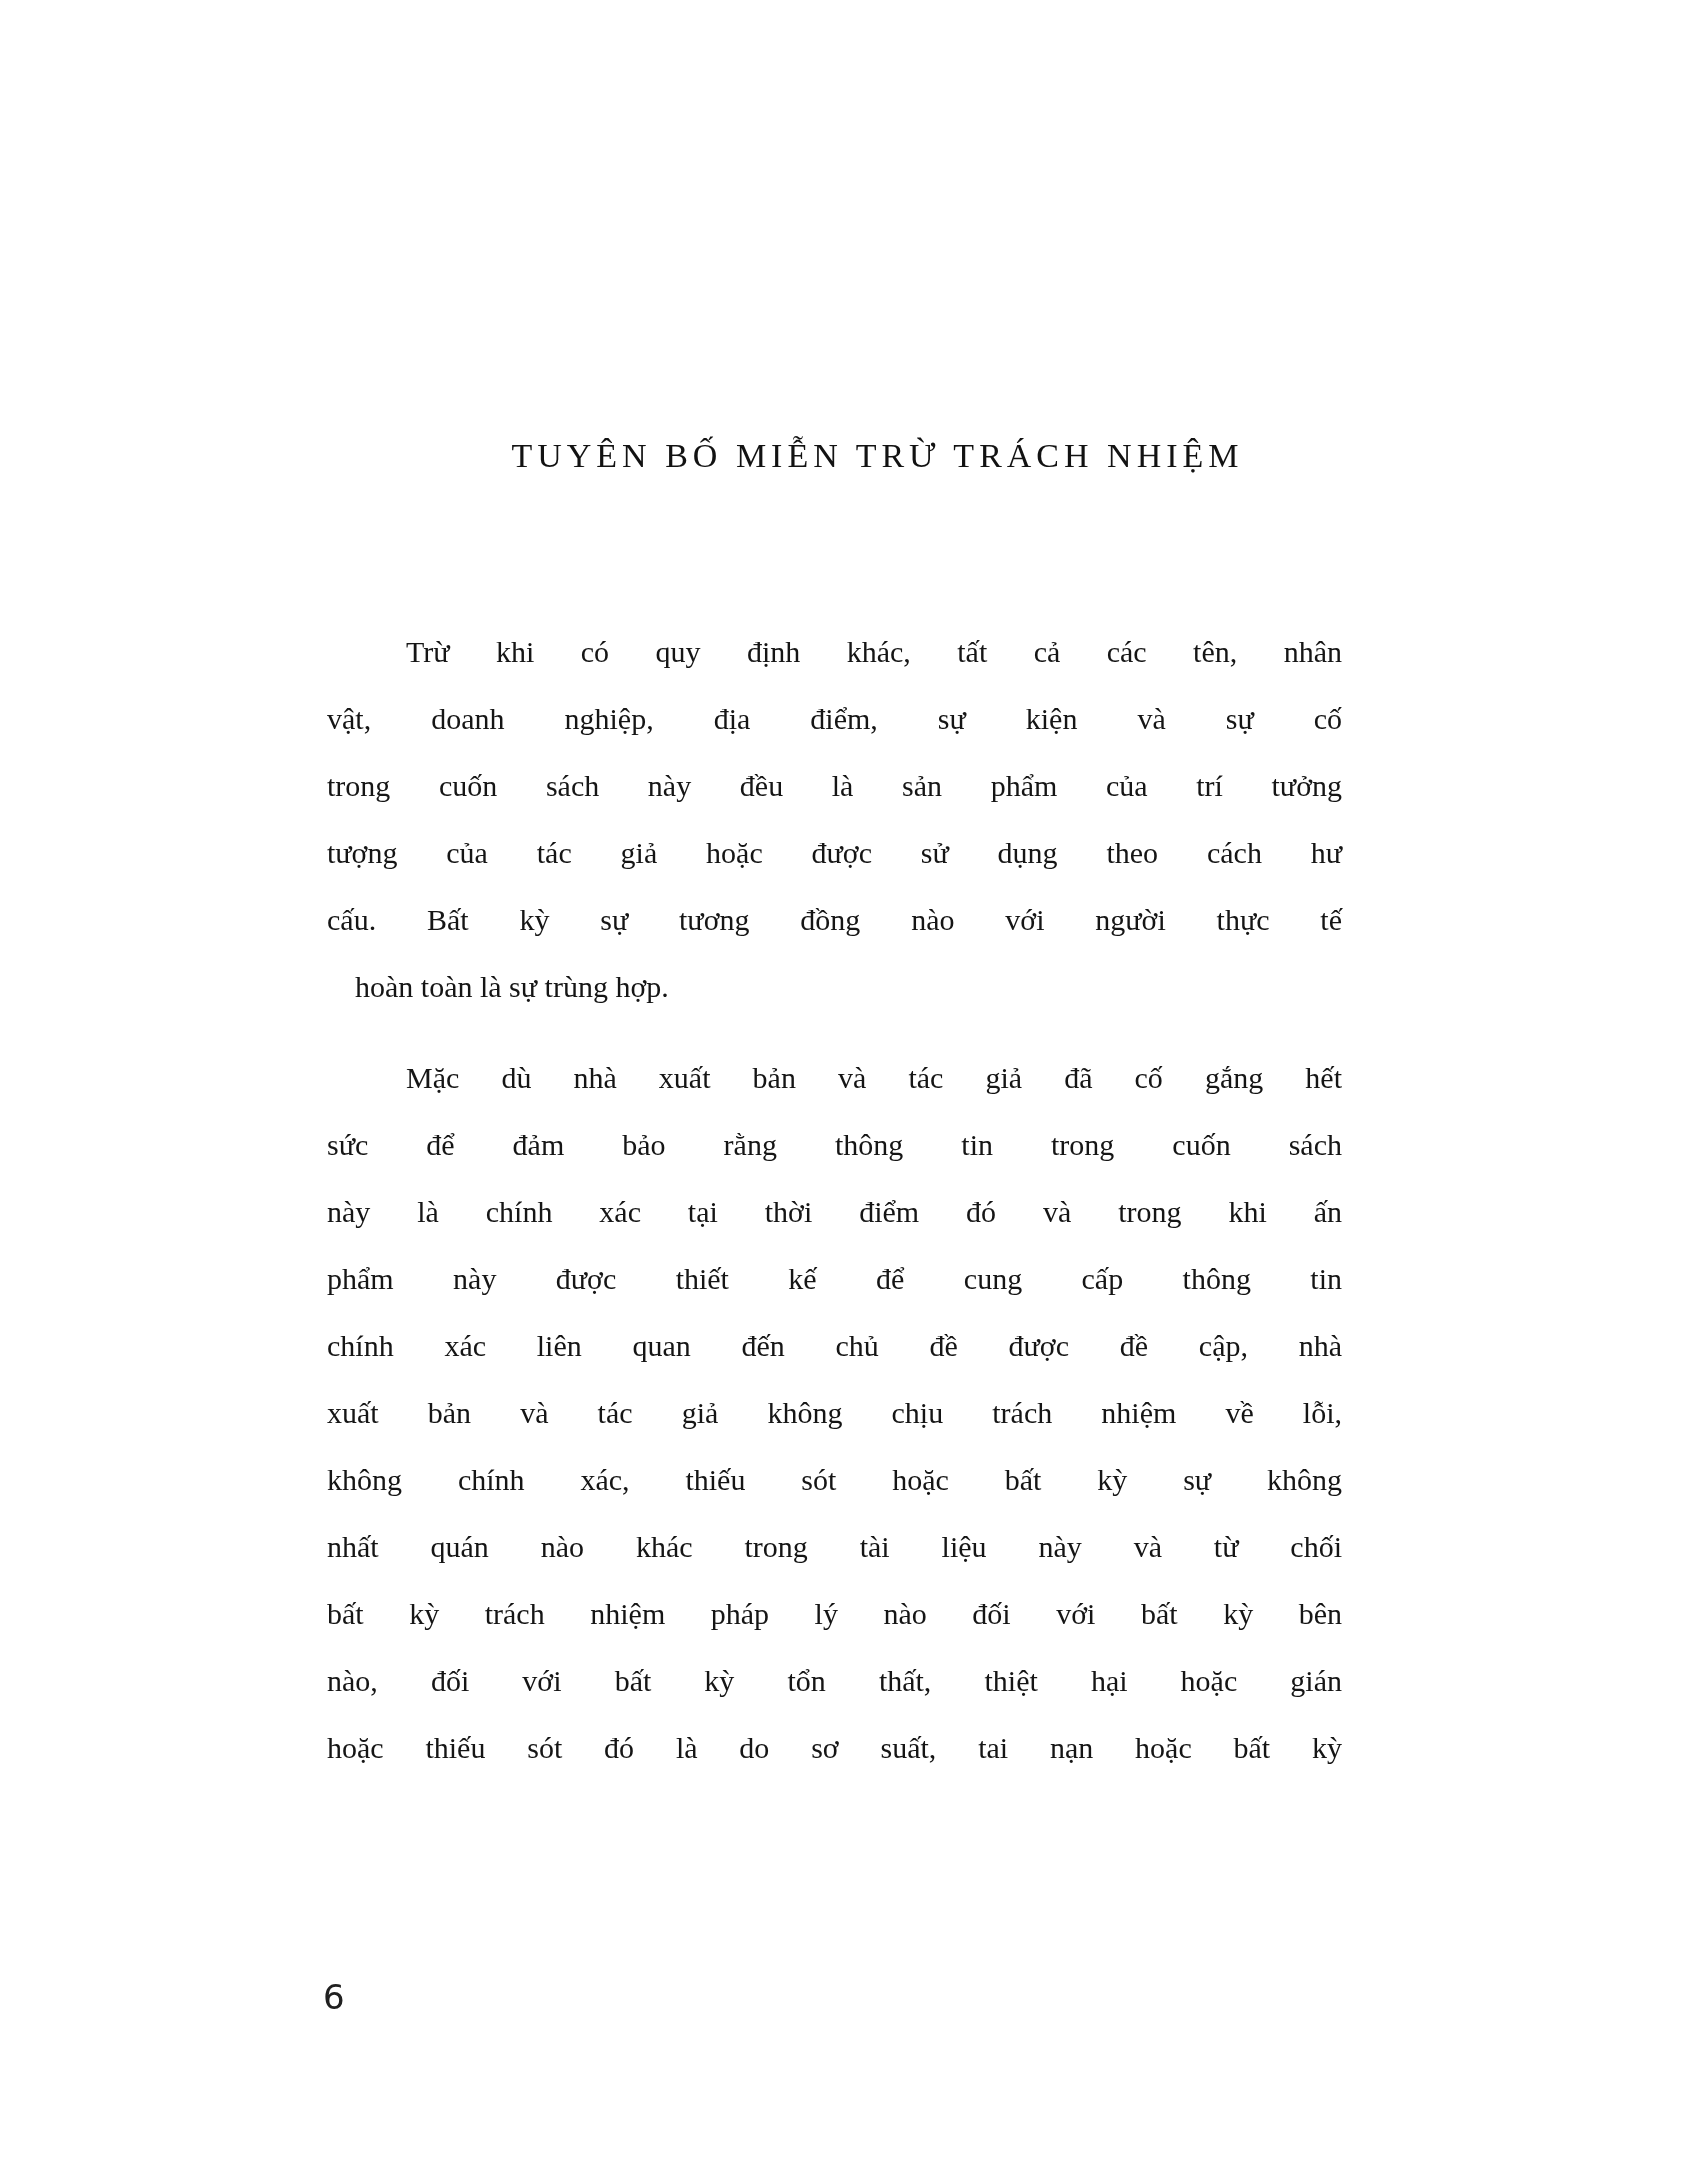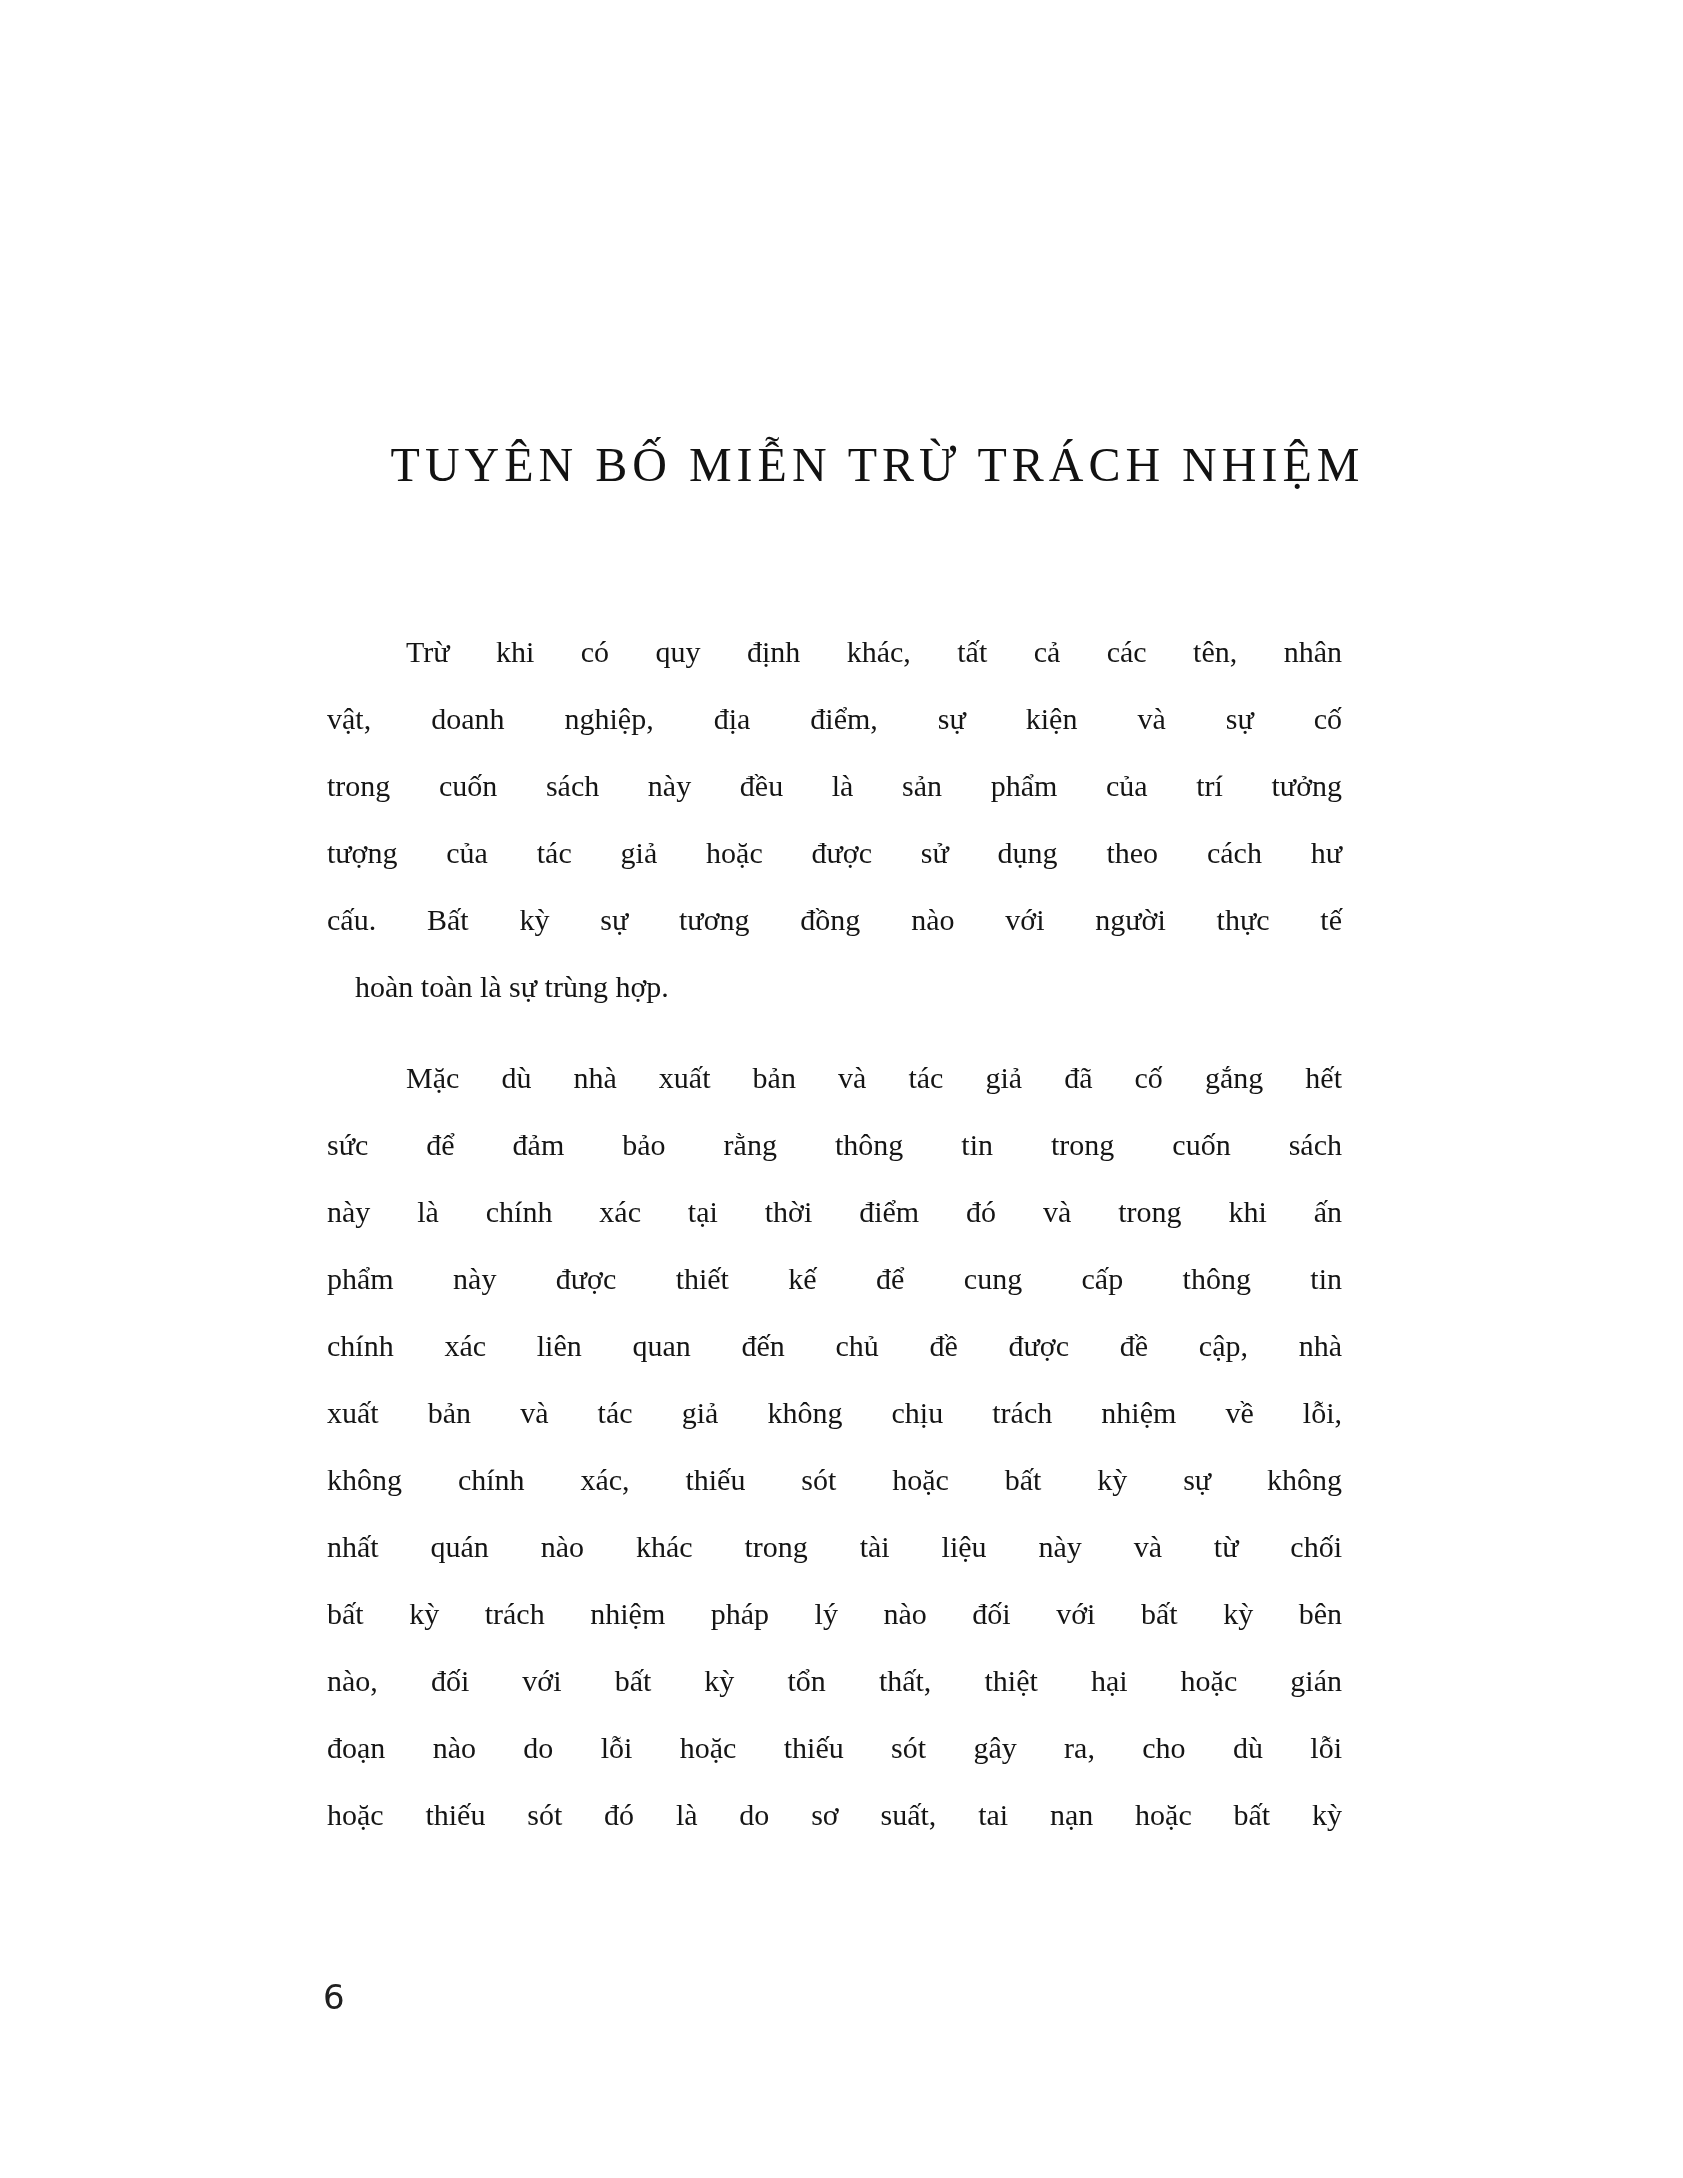--- a/index.html
+++ b/index.html
@@ -19,21 +19,21 @@
     height: 2178px;
     background: #ffffff;
     overflow: hidden;
   }
   .title {
     position: absolute;
     top: 437px;
     left: 370px;
     width: 1015px;
     margin: 0;
-    font-size: 48px;
+    font-size: 34px;
     font-weight: normal;
     letter-spacing: 5px;
     text-align: center;
     white-space: nowrap;
     font-family: "Liberation Serif", serif;
     color: #121212;
   }
   .content {
     position: absolute;
     left: 327px;
@@ -86,20 +86,19 @@
         <div class="line first">Mặc dù nhà xuất bản và tác giả đã cố gắng hết</div>
         <div class="line">sức để đảm bảo rằng thông tin trong cuốn sách</div>
         <div class="line">này là chính xác tại thời điểm đó và trong khi ấn</div>
         <div class="line">phẩm này được thiết kế để cung cấp thông tin</div>
         <div class="line">chính xác liên quan đến chủ đề được đề cập, nhà</div>
         <div class="line">xuất bản và tác giả không chịu trách nhiệm về lỗi,</div>
         <div class="line">không chính xác, thiếu sót hoặc bất kỳ sự không</div>
         <div class="line">nhất quán nào khác trong tài liệu này và từ chối</div>
         <div class="line">bất kỳ trách nhiệm pháp lý nào đối với bất kỳ bên</div>
         <div class="line">nào, đối với bất kỳ tổn thất, thiệt hại hoặc gián</div>
-        <div class="line">đoạn nào do lỗi hoặc thiếu sót gây ra, cho dù lỗi</div>
         <div class="line">hoặc thiếu sót đó là do sơ suất, tai nạn hoặc bất kỳ</div>
       </div>
     </div>
 
   <div class="page-number">6</div>
 </div>
 
 
 </body></html>

